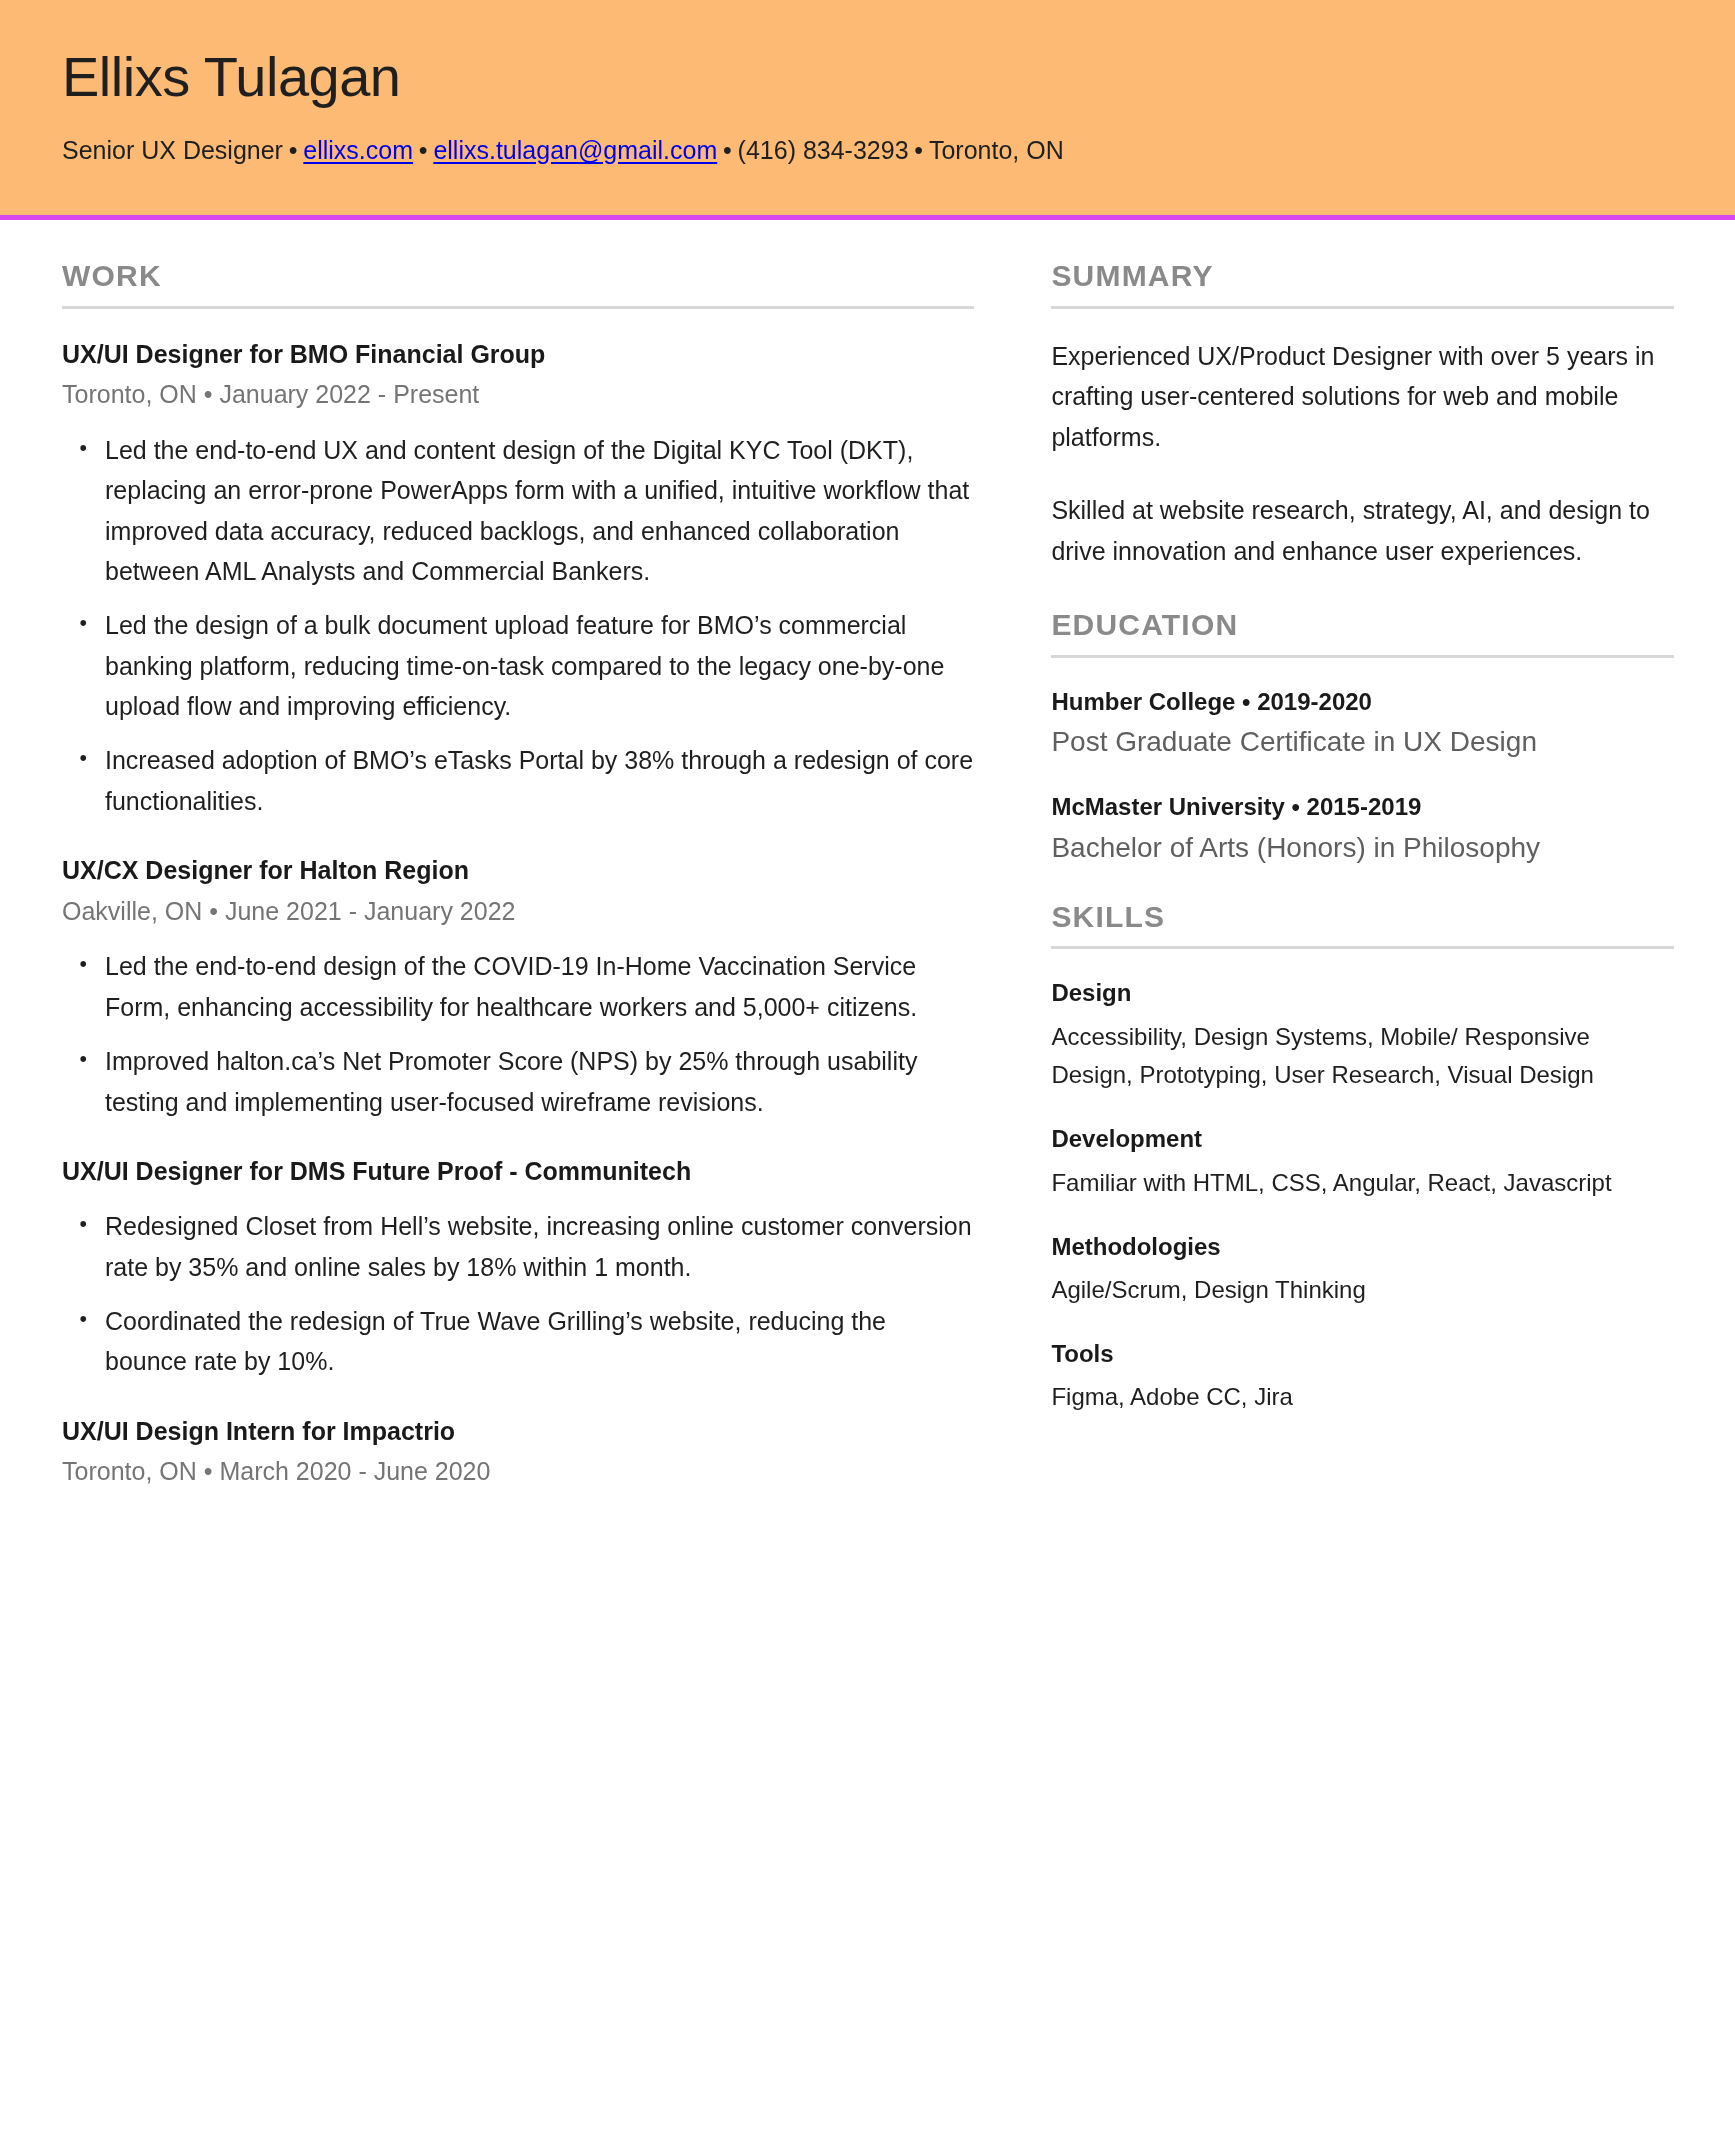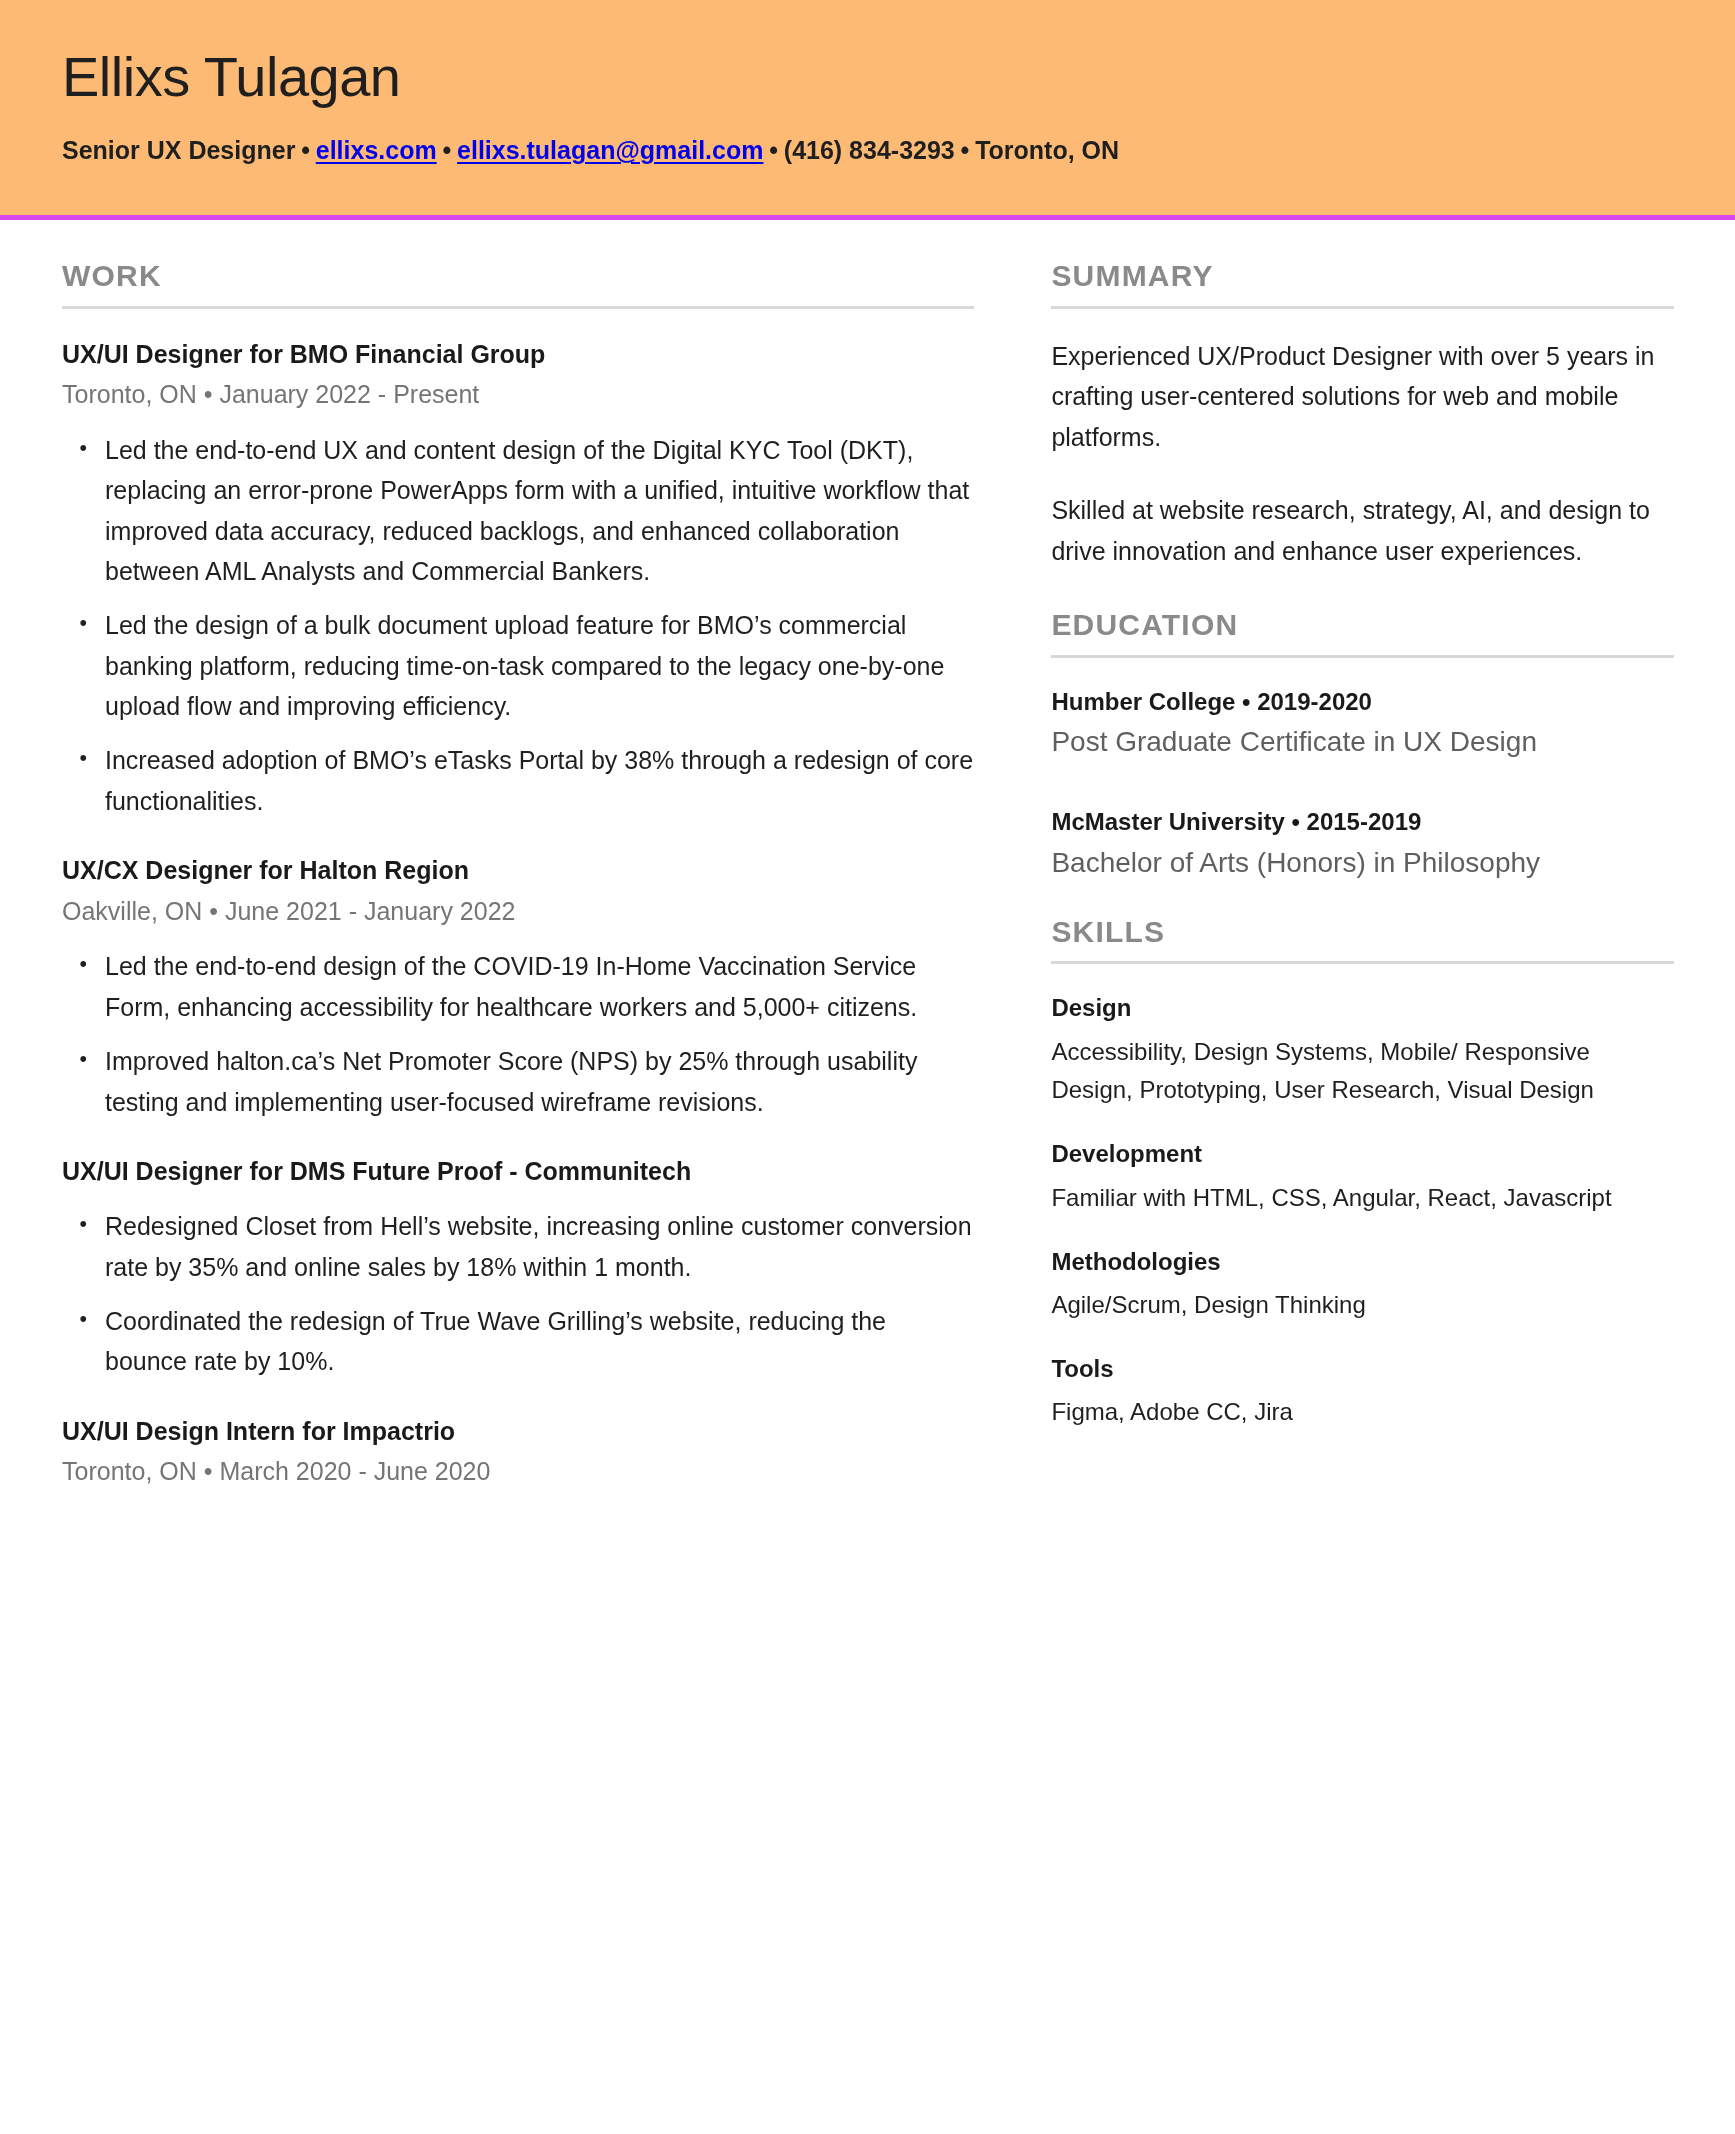--- a/index.html
+++ b/index.html
@@ -25,21 +25,20 @@
     line-height: 1.15;
     color: #1f1f1f;
     letter-spacing: -0.5px;
     margin: 0 0 25px 0;
   }
   .contact-line {
     font-size: 25px;
     line-height: 1.35;
     color: #1f1f1f;
     white-space: nowrap;
-    font-weight: bold;
   }
   .contact-line .sep {
     color: #1f1f1f;
     padding: 0 5.8px;
   }
   .contact-link {
     color: #0000ee;
     text-decoration: underline;
     text-underline-offset: 2.9px;
     cursor: pointer;
@@ -126,21 +125,21 @@
 
   
   .summary-para {
     font-size: 25px;
     line-height: 1.62;
     color: #1f1f1f;
     margin: 0 0 33px 0;
   }
   .summary-para:last-child { margin-bottom: 0; }
 
-  .edu-entry { margin-bottom: 44px; }
+  .edu-entry { margin-bottom: 29px; }
   .edu-entry:last-child { margin-bottom: 0; }
   .edu-head {
     font-size: 24px;
     font-weight: 700;
     color: #1a1a1a;
     line-height: 1.4;
     margin: 0 0 3.9px 0;
   }
   .edu-sub {
     font-size: 28px;

